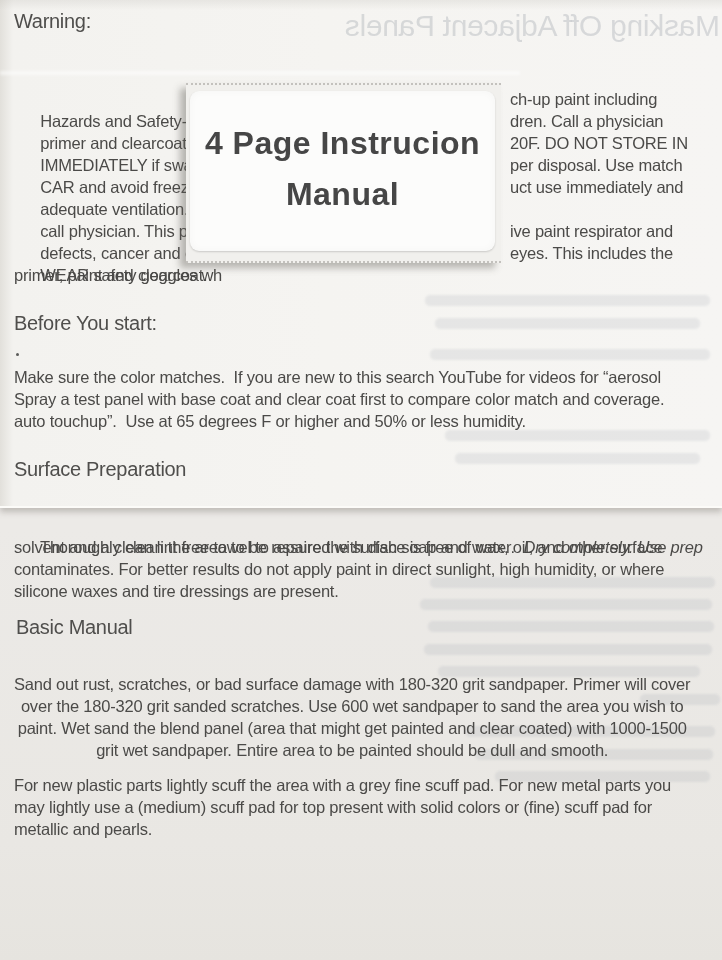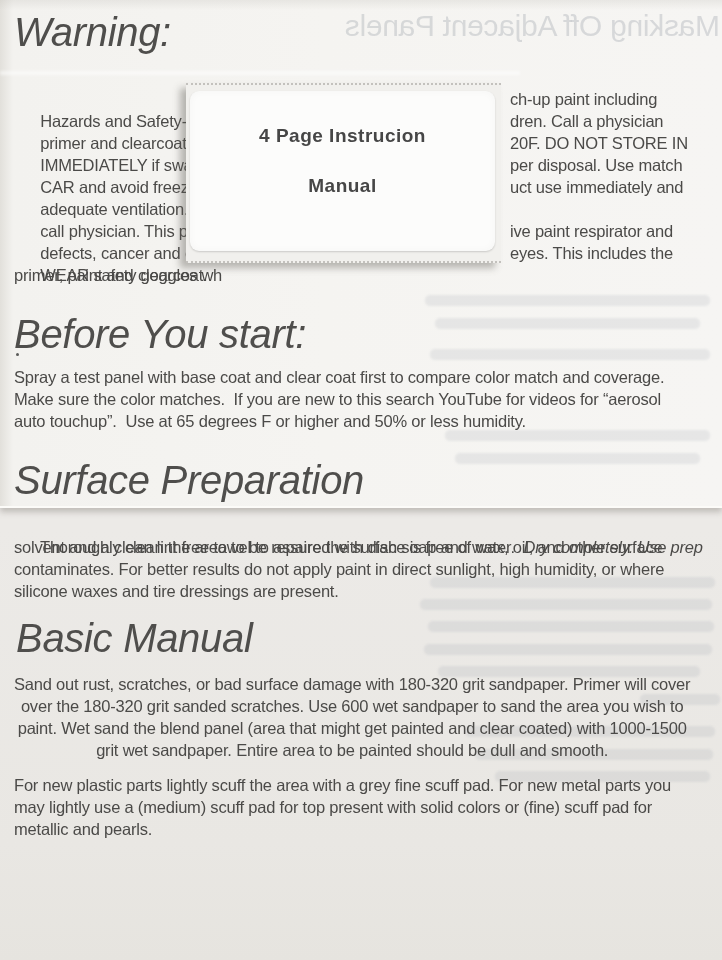--- a/index.html
+++ b/index.html
@@ -21,44 +21,44 @@
     background:rgba(255,255,255,.55);filter:blur(1.5px);}
   
   .bleed-h{
     position:absolute;left:330px;top:9px;width:390px;
     font-size:30px;letter-spacing:-.3px;white-space:pre;
     color:rgba(128,134,146,.26);transform:scaleX(-1);
   }
   .bl{position:absolute;height:11px;border-radius:5px;
     background:rgba(138,144,155,.14);filter:blur(1.3px);}
   
-  .h{position:absolute;left:14px;font-size:40px;letter-spacing:-.3px;
-    color:#4f4e4c;white-space:pre;font-style:italic;}
+  .h{position:absolute;left:14px;font-size:20px;letter-spacing:-.3px;
+    color:#4f4e4c;white-space:pre;}
   .para{position:absolute;left:14px;}
   .body-line{position:relative;white-space:pre;height:22px;line-height:22px;
     font-size:16.5px;letter-spacing:-.2px;color:#4b4a48;}
   .rfrag{position:absolute;left:488px;top:0;white-space:pre;margin-left:8px;}
   .it{font-style:italic;}
   .dot{position:absolute;left:16px;top:353px;width:3px;height:3px;
     border-radius:50%;background:#5b5b59;}
   
   .sticker-backing{
     position:absolute;left:186px;top:83px;width:315px;height:176px;z-index:5;
     background:#f1f0ed;
     border-top:2px dotted #c3c1bd;border-bottom:2px dotted #c3c1bd;
     box-shadow:-6px 5px 7px rgba(95,92,86,.42);
   }
   .sticker-label{
     position:absolute;left:4px;top:6px;width:305px;height:160px;
     background:#fcfcfb;border-radius:9px;text-align:center;
     box-shadow:0 1px 2px rgba(0,0,0,.16), inset 0 0 8px rgba(0,0,0,.03);
   }
-  .sticker-line{font-weight:bold;font-size:19px;letter-spacing:.5px;color:#464646;white-space:pre;}
+  .sticker-line{font-weight:bold;font-size:32px;letter-spacing:.5px;color:#464646;white-space:pre;}
   .sticker-line.l1{margin-top:34px;}
-  .sticker-line.l2{margin-top:28px;}
+  .sticker-line.l2{margin-top:14px;}
   .z2{z-index:2;}
 </style>
 </head>
 <body>
 
 <div class="page">
 
   <div class="sheet-top"></div>
   <div class="crease"></div>
 
@@ -120,22 +120,22 @@
     <div class="sticker-label">
       <div class="sticker-line l1">4 Page Instrucion</div>
       <div class="sticker-line l2">Manual</div>
     </div>
   </div>
 
   <div class="h z2" style="top:312px;">Before You start:</div>
   <div class="dot"></div>
 
   <div class="para z2" style="top:366px;">
+    <div class="body-line">Make sure the color matches.  If you are new to this search YouTube for videos for “aerosol</div>
     <div class="body-line">Spray a test panel with base coat and clear coat first to compare color match and coverage.</div>
-    <div class="body-line">Make sure the color matches.  If you are new to this search YouTube for videos for “aerosol</div>
     <div class="body-line">auto touchup”.  Use at 65 degrees F or higher and 50% or less humidity.</div>
   </div>
 
   <div class="h z2" style="top:458px;">Surface Preparation</div>
 
   <div class="para z2" style="top:514px;">
     <div class="body-line">
       <span>Thoroughly clean the area to be repaired with dish soap and water.  </span><span class="it">Dry completely. Use prep</span>
     </div>
     <div class="body-line">solvent and a clean lint free towel to assure the surface is free of wax, oil, and other surface</div>

